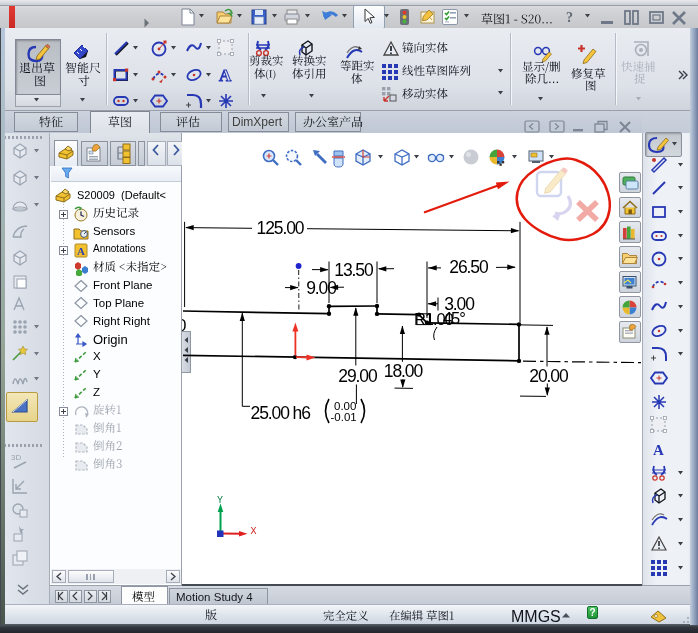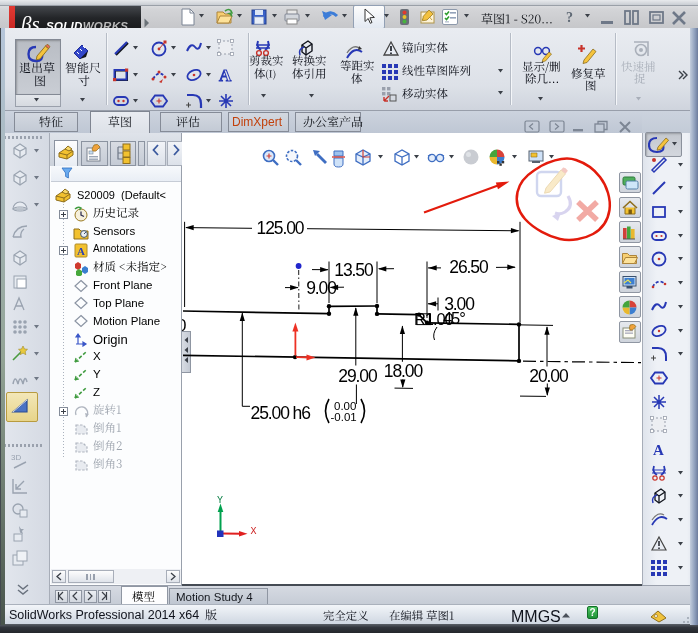--- a/index.html
+++ b/index.html
@@ -2,26 +2,20 @@
 <html><head><meta charset="utf-8"><style>
 html,body{margin:0;padding:0}
 body{width:698px;height:633px;overflow:hidden;font-family:"Liberation Sans",sans-serif;background:#cfdcec}
 #app{position:absolute;left:0;top:0;width:698px;height:633px;background:#fff}
 svg{display:block}
 </style></head><body>
 <div id="app">
 <div style="position:absolute;left:0;top:0;width:698px;height:6px;background:linear-gradient(#e8eaed,#c9cdd3);border-bottom:1px solid #9aa0a8;box-sizing:border-box"></div>
     <div style="position:absolute;left:0;top:6px;width:698px;height:22px;background:linear-gradient(#dbdcdf,#d3d4d7 15%,#c6c7ca)"></div>
     <div style="position:absolute;left:8.5px;top:6px;width:6px;height:29.5px;background:linear-gradient(#e23a33,#c0221f)"></div>
-    <div style="position:absolute;left:14.5px;top:6px;width:126px;height:29.5px;background:linear-gradient(#44474c,#232528 40%,#121315)">
-      <svg width="126" height="30">
-        <text x="6" y="25" font-family="Liberation Serif" font-size="21" font-style="italic" fill="#fff">βs</text>
-        <text x="31" y="23.5" font-family="Liberation Sans" font-size="11.5" font-weight="bold" font-style="italic" fill="#fff" letter-spacing="0.3">SOLID<tspan fill="#b9b9b9">WORKS</tspan></text>
-      </svg>
-    </div>
     <svg style="position:absolute;left:141.5px;top:17px" width="9" height="12">
       <path d="M2.5 1.5 L7 6 L2.5 10.5 Z" fill="#6b7278"></path>
     </svg>
     <svg style="position:absolute;left:179px;top:8px" width="18" height="18">
       <path d="M3 1 H11 L15 5 V17 H3 Z" fill="#fff" stroke="#7a8494" stroke-width="1"></path>
       <path d="M11 1 L11 5 L15 5" fill="none" stroke="#7a8494"></path>
     </svg>
     <svg style="position:absolute;left:199px;top:14px" width="5" height="4">
       <path d="M0 0 L5 0 L2.5 3.4 Z" fill="#3b4048"></path>
     </svg>
@@ -351,21 +345,21 @@
     </svg>
     <div style="position:absolute;left:90px;top:111px;width:60px;height:22px;background:linear-gradient(#e9ecf1,#dde1e8);border:1px solid #7f8591;border-bottom:none;box-sizing:border-box"></div>
     <svg style="position:absolute;left:107.5px;top:115.5px;overflow:visible" width="26" height="15">
       <path d="M0.5 1.6 0.6 2.0H3.9V3.1H4.0C4.3 3.1 4.7 3.0 4.7 2.9V2.0H7.3V3.1H7.4C7.8 3.1 8.1 2.9 8.1 2.8V2.0H11.2C11.3 2.0 11.4 1.9 11.5 1.8C11.1 1.4 10.4 0.9 10.4 0.9L9.9 1.6H8.1V0.7C8.4 0.7 8.5 0.5 8.5 0.4L7.3 0.3V1.6H4.7V0.7C5.0 0.7 5.1 0.5 5.1 0.4L3.9 0.3V1.6ZM8.9 5.5V6.9H3.1V5.5ZM8.9 5.1H3.1V3.8H8.9ZM0.5 8.6 0.6 8.9H5.6V11.3H5.7C6.1 11.3 6.4 11.1 6.4 11.0V8.9H11.2C11.4 8.9 11.5 8.9 11.5 8.7C11.1 8.4 10.5 7.8 10.5 7.8L9.9 8.6H6.4V7.2H8.9V7.7H9.0C9.3 7.7 9.6 7.5 9.7 7.5V3.9C9.9 3.9 10.0 3.8 10.1 3.7L9.2 3.0L8.8 3.5H3.2L2.3 3.1V7.8H2.4C2.8 7.8 3.1 7.7 3.1 7.6V7.2H5.6V8.6Z M17.0 6.4 17.0 6.6C17.9 6.9 18.7 7.4 19.0 7.7C19.8 7.9 20.0 6.4 17.0 6.4ZM15.8 8.0 15.7 8.2C17.6 8.6 19.2 9.3 19.8 9.8C20.8 10.0 20.9 8.2 15.8 8.0ZM21.9 1.3V10.1H14.1V1.3ZM14.1 10.9V10.4H21.9V11.2H22.0C22.3 11.2 22.6 11.0 22.7 10.9V1.5C22.9 1.4 23.1 1.3 23.2 1.2L22.2 0.5L21.7 1.0H14.2L13.3 0.6V11.2H13.5C13.8 11.2 14.1 11.1 14.1 10.9ZM17.6 1.9 16.5 1.4C16.2 2.6 15.5 4.0 14.7 5.0L14.8 5.1C15.3 4.7 15.9 4.1 16.3 3.5C16.6 4.1 17.1 4.7 17.6 5.1C16.7 5.8 15.6 6.4 14.4 6.9L14.5 7.0C15.9 6.7 17.1 6.1 18.0 5.5C18.9 6.1 19.9 6.5 21.0 6.8C21.1 6.5 21.3 6.2 21.6 6.2L21.6 6.0C20.5 5.8 19.5 5.5 18.6 5.1C19.3 4.5 19.9 3.8 20.4 3.1C20.7 3.1 20.8 3.1 20.9 3.0L20.1 2.2L19.5 2.7H16.9C17.0 2.5 17.1 2.2 17.2 2.0C17.4 2.0 17.6 2.0 17.6 1.9ZM16.5 3.3 16.7 3.0H19.5C19.1 3.6 18.6 4.2 18.0 4.7C17.4 4.3 16.9 3.9 16.5 3.3Z" fill="#15181e"></path>
     </svg>
     <div style="position:absolute;left:160px;top:112px;width:62px;height:20px;background:linear-gradient(#d3d8e0,#c3cad5);border:1px solid #858b97;box-sizing:border-box"></div>
     <svg style="position:absolute;left:175.5px;top:115.5px;overflow:visible" width="26" height="15">
       <path d="M11.0 3.0 9.8 2.5C9.6 3.4 9.1 4.7 8.6 5.7L8.7 5.8C9.5 5.0 10.2 3.9 10.5 3.1C10.8 3.2 10.9 3.1 11.0 3.0ZM4.6 2.6 4.4 2.6C4.8 3.4 5.2 4.5 5.2 5.4C6.0 6.2 6.8 4.3 4.6 2.6ZM1.5 0.3 1.4 0.4C1.8 0.9 2.4 1.6 2.5 2.3C3.3 2.8 3.9 1.2 1.5 0.3ZM2.8 4.0C3.0 3.9 3.2 3.8 3.3 3.7L2.4 3.1L2.1 3.5H0.4L0.5 3.9H2.0V9.1C2.0 9.3 2.0 9.4 1.6 9.6L2.1 10.6C2.2 10.5 2.4 10.4 2.4 10.2C3.4 9.3 4.3 8.4 4.8 8.0L4.7 7.8L2.8 9.0ZM10.6 5.6 10.0 6.3H7.8V1.7H10.8C10.9 1.7 11.1 1.7 11.1 1.5C10.7 1.2 10.1 0.7 10.1 0.7L9.5 1.4H4.1L4.2 1.7H7.1V6.3H3.6L3.7 6.7H7.1V11.3H7.2C7.6 11.3 7.8 11.1 7.8 11.0V6.7H11.3C11.5 6.7 11.6 6.6 11.6 6.5C11.2 6.1 10.6 5.6 10.6 5.6Z M16.7 6.3V11.2H16.8C17.2 11.2 17.4 11.1 17.4 11.0V10.4H21.7V11.1H21.8C22.2 11.1 22.5 11.0 22.5 10.9V6.7C22.7 6.6 22.8 6.6 22.9 6.5L22.0 5.8L21.6 6.3H19.9V3.5H23.3C23.4 3.5 23.6 3.4 23.6 3.3C23.2 2.9 22.5 2.4 22.5 2.4L21.9 3.1H19.9V0.8C20.2 0.8 20.3 0.6 20.3 0.5L19.1 0.3V3.1H15.8L15.9 3.5H19.1V6.3H17.6L16.7 5.9ZM17.4 10.1V6.6H21.7V10.1ZM15.2 0.3C14.6 2.5 13.5 4.8 12.5 6.3L12.6 6.4C13.2 5.9 13.7 5.2 14.1 4.5V11.3H14.3C14.6 11.3 14.9 11.1 14.9 11.0V3.8C15.1 3.8 15.2 3.7 15.3 3.6L14.8 3.4C15.2 2.6 15.6 1.8 15.9 0.9C16.2 0.9 16.3 0.8 16.4 0.7Z" fill="#15181e"></path>
     </svg>
     <div style="position:absolute;left:228px;top:112px;width:61px;height:20px;background:linear-gradient(#d3d8e0,#c3cad5);border:1px solid #858b97;box-sizing:border-box"></div>
-    <div style="position:absolute;left:232px;top:115px;font-size:12px;color:#c2410c">DimXpert</div>
+    <div style="position:absolute;left:232px;top:115px;font-size:12px;color:#404040">DimXpert</div>
     <div style="position:absolute;left:295px;top:112px;width:66px;height:20px;background:linear-gradient(#d3d8e0,#c3cad5);border:1px solid #858b97;box-sizing:border-box"></div>
     <svg style="position:absolute;left:302.5px;top:115.5px;overflow:visible" width="62" height="15">
       <path d="M2.6 4.5 2.4 4.5C2.2 5.7 1.5 6.8 0.9 7.2C0.7 7.4 0.5 7.7 0.7 7.9C0.9 8.1 1.3 8.0 1.7 7.7C2.2 7.3 2.8 6.2 2.6 4.5ZM9.5 4.6 9.4 4.7C10.0 5.5 10.6 6.7 10.6 7.8C11.5 8.6 12.3 6.4 9.5 4.6ZM6.1 0.4 4.8 0.3C4.8 1.2 4.8 2.1 4.8 3.0H0.9L1.0 3.3H4.7C4.6 6.3 3.8 9.0 0.5 11.1L0.7 11.3C4.6 9.2 5.4 6.4 5.6 3.3H8.2C8.1 6.8 7.8 9.5 7.2 10.0C7.1 10.1 7.0 10.2 6.7 10.2C6.4 10.2 5.4 10.1 4.8 10.0V10.2C5.3 10.3 5.9 10.5 6.1 10.6C6.3 10.7 6.4 10.9 6.4 11.2C7.0 11.2 7.5 11.0 7.9 10.6C8.5 9.9 8.9 7.2 9.0 3.4C9.3 3.4 9.5 3.3 9.6 3.2L8.6 2.4L8.1 3.0H5.6C5.7 2.2 5.7 1.5 5.7 0.7C6.0 0.7 6.1 0.6 6.1 0.4Z M17.3 1.1 16.2 0.6C15.2 2.8 13.7 5.0 12.4 6.3L12.6 6.5C14.2 5.3 15.7 3.5 16.8 1.3C17.1 1.3 17.3 1.2 17.3 1.1ZM19.3 6.9 19.2 7.0C19.8 7.7 20.5 8.6 21.0 9.5C18.6 9.8 16.2 9.9 14.7 10.0C16.0 8.6 17.5 6.5 18.2 5.1C18.5 5.1 18.6 5.0 18.7 4.9L17.4 4.3C16.9 5.8 15.4 8.6 14.4 9.8C14.3 9.9 13.8 10.0 13.8 10.0L14.4 11.0C14.4 11.0 14.5 10.9 14.6 10.8C17.2 10.5 19.5 10.1 21.1 9.8C21.4 10.2 21.5 10.6 21.6 11.0C22.6 11.8 23.2 9.4 19.3 6.9ZM20.1 0.7 19.3 0.5 19.2 0.5C19.8 3.1 21.0 4.9 22.9 6.1C23.1 5.8 23.4 5.5 23.7 5.5L23.7 5.4C21.8 4.6 20.4 2.9 19.7 1.2C19.9 1.0 20.0 0.9 20.1 0.7Z M29.2 0.2 29.0 0.3C29.4 0.6 29.9 1.2 30.0 1.7C30.8 2.2 31.4 0.5 29.2 0.2ZM32.9 2.9 32.3 3.5H26.1L26.2 3.9H29.1C28.5 4.6 27.3 5.6 26.4 6.0C26.3 6.1 26.0 6.1 26.0 6.1L26.5 7.2C26.6 7.1 26.7 7.0 26.8 6.9C29.3 6.7 31.5 6.4 33.0 6.2C33.3 6.5 33.5 6.8 33.6 7.1C34.5 7.6 34.9 5.7 31.7 4.6L31.6 4.8C32.0 5.1 32.4 5.5 32.8 6.0C30.5 6.1 28.3 6.1 27.0 6.2C28.0 5.7 29.2 4.9 29.9 4.4C30.2 4.4 30.3 4.3 30.4 4.2L29.7 3.9H33.6C33.7 3.9 33.8 3.8 33.9 3.7C33.5 3.3 32.9 2.9 32.9 2.9ZM30.8 6.8 29.6 6.7V8.3H25.8L25.9 8.7H29.6V10.5H24.6L24.7 10.8H35.1C35.3 10.8 35.4 10.8 35.5 10.6C35.0 10.2 34.4 9.7 34.4 9.7L33.7 10.5H30.4V8.7H33.9C34.1 8.7 34.2 8.6 34.2 8.5C33.8 8.1 33.2 7.6 33.2 7.6L32.6 8.3H30.4V7.1C30.7 7.0 30.8 6.9 30.8 6.8ZM26.0 1.3 25.8 1.3C25.8 2.0 25.4 2.7 25.0 3.0C24.7 3.1 24.6 3.4 24.7 3.6C24.8 3.9 25.2 3.9 25.5 3.7C25.9 3.4 26.2 2.9 26.1 2.2H34.1C34.0 2.6 33.9 3.1 33.9 3.5L34.0 3.6C34.4 3.2 34.8 2.7 35.0 2.3C35.2 2.3 35.4 2.3 35.4 2.2L34.5 1.3L34.0 1.8H26.1C26.1 1.7 26.1 1.5 26.0 1.3Z M39.7 2.4 39.6 2.5C39.9 3.0 40.3 3.9 40.4 4.6C41.2 5.3 42.0 3.6 39.7 2.4ZM46.4 1.2 45.9 1.9H36.6L36.8 2.3H47.2C47.3 2.3 47.4 2.2 47.5 2.1C47.1 1.7 46.4 1.2 46.4 1.2ZM41.1 0.1 41.0 0.2C41.4 0.6 41.9 1.2 42.0 1.7C42.8 2.2 43.4 0.6 41.1 0.1ZM45.1 2.8 43.9 2.5C43.7 3.2 43.3 4.2 43.0 5.0H38.8L37.9 4.6V6.4C37.9 8.0 37.7 9.7 36.4 11.1L36.6 11.3C38.5 9.9 38.7 7.8 38.7 6.4V5.3H46.8C47.0 5.3 47.1 5.3 47.1 5.1C46.7 4.8 46.1 4.3 46.1 4.3L45.5 5.0H43.3C43.8 4.4 44.4 3.6 44.7 3.0C44.9 3.0 45.1 2.9 45.1 2.8Z M56.2 1.3V4.1H51.8V1.3ZM51.1 1.0V5.4H51.2C51.5 5.4 51.8 5.2 51.8 5.1V4.5H56.2V5.3H56.3C56.6 5.3 57.0 5.2 57.0 5.1V1.5C57.2 1.4 57.4 1.3 57.5 1.2L56.5 0.5L56.1 1.0H51.9L51.1 0.6ZM52.4 6.6V9.8H49.9V6.6ZM49.1 6.2V11.2H49.3C49.6 11.2 49.9 11.0 49.9 10.9V10.1H52.4V11.0H52.6C52.8 11.0 53.2 10.8 53.2 10.7V6.7C53.5 6.7 53.7 6.6 53.7 6.5L52.8 5.8L52.3 6.2H50.0L49.1 5.9ZM58.1 6.6V9.8H55.5V6.6ZM54.7 6.2V11.2H54.9C55.2 11.2 55.5 11.0 55.5 11.0V10.1H58.1V11.1H58.2C58.5 11.1 58.9 10.9 58.9 10.8V6.7C59.1 6.7 59.3 6.6 59.4 6.5L58.5 5.8L58.0 6.2H55.6L54.7 5.9Z" fill="#15181e"></path>
     </svg>
     <svg style="position:absolute;left:524px;top:120px" width="112" height="13">
       <rect x="1" y="1" width="14" height="11" rx="1.5" fill="none" stroke="#7d8694" stroke-width="1.2"></rect>
       <path d="M9 3.5 L5.5 6.5 L9 9.5" fill="none" stroke="#7d8694" stroke-width="1.2"></path>
       <rect x="26" y="1" width="14" height="11" rx="1.5" fill="none" stroke="#7d8694" stroke-width="1.2"></rect>
       <path d="M31 3.5 L34.5 6.5 L31 9.5" fill="none" stroke="#7d8694" stroke-width="1.2"></path>
       <rect x="49" y="9" width="10" height="2.4" fill="#7d8694"></rect>
@@ -549,21 +543,21 @@
       <path d="M8 2.5 L14 8 L8 13.5 L2 8 Z" fill="none" stroke="#8a93a2" stroke-width="1.2"></path>
     </svg>
     <div style="position:absolute;left:93px;top:278.7px;font-size:11.5px;color:#000;white-space:nowrap">Front Plane</div>
     <svg style="position:absolute;left:73px;top:295.4px" width="16" height="16">
       <path d="M8 2.5 L14 8 L8 13.5 L2 8 Z" fill="none" stroke="#8a93a2" stroke-width="1.2"></path>
     </svg>
     <div style="position:absolute;left:93px;top:296.6px;font-size:11.5px;color:#000;white-space:nowrap">Top Plane</div>
     <svg style="position:absolute;left:73px;top:313.3px" width="16" height="16">
       <path d="M8 2.5 L14 8 L8 13.5 L2 8 Z" fill="none" stroke="#8a93a2" stroke-width="1.2"></path>
     </svg>
-    <div style="position:absolute;left:93px;top:314.5px;font-size:11.5px;color:#000;white-space:nowrap">Motion Plane</div>
+    <div style="position:absolute;left:93px;top:314.5px;font-size:11.5px;color:#000;white-space:nowrap">Right Right</div>
     <svg style="position:absolute;left:73px;top:331.2px" width="16" height="16">
       <path d="M3 13 h10 M13 13 l-3 -2 v4 z M5 3 v10 M5 3 l-2 3 h4 z" stroke="#3a57c8" fill="#3a57c8" stroke-width="1.2"></path>
     </svg>
     <div style="position:absolute;left:93px;top:332.4px;font-size:13px;color:#000;white-space:nowrap">Origin</div>
     <svg style="position:absolute;left:73px;top:349.1px" width="16" height="16">
       <path d="M2 13 L13 3" stroke="#3f9b3f" stroke-width="1.6" stroke-dasharray="3.5 2"></path>
       <path d="M2 13 l1 -4 M2 13 l4 -1" stroke="#3f9b3f" stroke-width="1.2"></path>
     </svg>
     <div style="position:absolute;left:93px;top:350.3px;font-size:11.5px;color:#000;white-space:nowrap">X</div>
     <svg style="position:absolute;left:73px;top:367.0px" width="16" height="16">
@@ -1002,21 +996,20 @@
     <svg style="position:absolute;left:98.2px;top:590px" width="12" height="13" fill="none" stroke="#3b4048" stroke-width="1.2">
       <path d="M4 2 L8 6 L4 10 M8.5 2 V10"></path>
     </svg>
     <div style="position:absolute;left:121px;top:586px;width:47px;height:18px;background:#fdfdfe;border:1px solid #8f96a2;border-bottom:none;box-sizing:border-box"></div>
     <svg style="position:absolute;left:132px;top:590.5px;overflow:visible" width="25" height="14">
       <path d="M2.2 0.3V2.9H0.4L0.5 3.2H2.1C1.8 5.0 1.2 6.7 0.3 8.1L0.5 8.2C1.2 7.4 1.8 6.5 2.2 5.5V10.8H2.3C2.6 10.8 2.9 10.6 2.9 10.5V4.7C3.3 5.2 3.7 5.8 3.8 6.3C4.5 6.9 5.1 5.5 2.9 4.5V3.2H4.4C4.6 3.2 4.7 3.2 4.7 3.0C4.4 2.7 3.8 2.2 3.8 2.2L3.3 2.9H2.9V0.7C3.2 0.7 3.3 0.6 3.3 0.4ZM4.9 3.1V7.0H5.0C5.3 7.0 5.6 6.8 5.6 6.7V6.3H6.9C6.9 6.8 6.9 7.2 6.8 7.6H3.8L3.9 8.0H6.7C6.4 9.0 5.6 9.9 3.3 10.6L3.4 10.8C6.3 10.1 7.2 9.2 7.6 8.0H7.7C7.9 9.0 8.6 10.2 10.6 10.8C10.6 10.3 10.9 10.1 11.3 10.1L11.3 9.9C9.2 9.5 8.3 8.8 7.9 8.0H10.7C10.9 8.0 11.0 7.9 11.0 7.8C10.7 7.4 10.1 7.0 10.1 7.0L9.6 7.6H7.6C7.7 7.2 7.8 6.8 7.8 6.3H9.3V6.8H9.4C9.6 6.8 10.0 6.6 10.0 6.6V3.6C10.2 3.6 10.4 3.5 10.5 3.4L9.6 2.7L9.2 3.1H5.6L4.9 2.8ZM8.2 0.3V1.5H6.6V0.7C6.9 0.7 7.0 0.6 7.1 0.4L5.9 0.3V1.5H4.1L4.2 1.9H5.9V2.8H6.0C6.3 2.8 6.6 2.7 6.6 2.6V1.9H8.2V2.8H8.4C8.6 2.8 9.0 2.6 9.0 2.6V1.9H10.7C10.9 1.9 11.0 1.8 11.0 1.7C10.7 1.4 10.1 0.9 10.1 0.9L9.6 1.5H9.0V0.7C9.2 0.7 9.3 0.6 9.4 0.4ZM5.6 4.9H9.3V6.0H5.6ZM5.6 4.6V3.5H9.3V4.6Z M18.7 0.8V5.2H18.8C19.1 5.2 19.4 5.0 19.4 4.9V1.3C19.7 1.2 19.8 1.1 19.8 1.0ZM21.2 0.3V5.6C21.2 5.7 21.1 5.8 21.0 5.8C20.8 5.8 19.8 5.7 19.8 5.7V5.9C20.3 5.9 20.5 6.0 20.6 6.1C20.8 6.3 20.8 6.5 20.8 6.7C21.8 6.6 21.9 6.2 21.9 5.6V0.7C22.2 0.7 22.3 0.6 22.3 0.4ZM15.8 1.3V3.3H14.3L14.3 2.7V1.3ZM12.0 3.3 12.1 3.6H13.6C13.5 4.6 13.1 5.7 11.9 6.5L12.1 6.7C13.7 5.9 14.1 4.7 14.3 3.6H15.8V6.5H15.9C16.2 6.5 16.5 6.4 16.5 6.3V3.6H18.0C18.1 3.6 18.3 3.6 18.3 3.4C17.9 3.1 17.4 2.6 17.4 2.6L16.8 3.3H16.5V1.3H17.8C18.0 1.3 18.1 1.3 18.1 1.2C17.8 0.8 17.2 0.4 17.2 0.4L16.7 1.0H12.3L12.4 1.3H13.6V2.7L13.6 3.3ZM12.0 10.2 12.1 10.5H22.2C22.4 10.5 22.5 10.4 22.5 10.3C22.1 9.9 21.4 9.4 21.4 9.4L20.9 10.2H17.6V8.0H21.2C21.4 8.0 21.5 8.0 21.5 7.9C21.1 7.5 20.5 7.0 20.5 7.0L20.0 7.7H17.6V6.6C17.9 6.6 18.0 6.4 18.0 6.3L16.9 6.2V7.7H13.1L13.2 8.0H16.9V10.2Z" fill="#000"></path>
     </svg>
     <div style="position:absolute;left:169px;top:588px;width:99px;height:16px;background:linear-gradient(#d0d5dd,#bfc6d1);border:1px solid #8f96a2;border-bottom:none;box-sizing:border-box"></div>
     <div style="position:absolute;left:176px;top:590.5px;font-size:11.5px;color:#15181e">Motion Study 4</div>
     <div style="position:absolute;left:0;top:604px;width:698px;height:21px;background:linear-gradient(#f2f5f9,#dce2ea 60%,#cdd5e0);border-top:1px solid #aab1bc;box-sizing:border-box"></div>
-    <div style="position:absolute;left:9px;top:607.5px;font-size:12.5px;color:#10131c">SolidWorks Professional 2014 x64</div>
     <svg style="position:absolute;left:205px;top:608.5px;overflow:visible" width="14" height="15">
       <path d="M5.8 1.3V5.1C5.8 7.3 5.6 9.4 4.3 11.1L4.5 11.3C6.4 9.6 6.6 7.2 6.6 5.1V4.4H7.0C7.3 6.0 7.7 7.4 8.3 8.5C7.6 9.5 6.6 10.4 5.4 11.1L5.5 11.3C6.8 10.7 7.8 9.9 8.6 9.0C9.2 9.9 10.0 10.7 11.0 11.2C11.1 10.9 11.4 10.7 11.7 10.7L11.7 10.6C10.7 10.1 9.8 9.4 9.0 8.5C9.9 7.3 10.4 5.9 10.8 4.5C11.1 4.5 11.2 4.4 11.3 4.3L10.5 3.5L9.9 4.0H6.6V1.6C7.8 1.6 9.5 1.4 10.8 1.2C11.0 1.3 11.1 1.3 11.2 1.2L10.5 0.3C9.2 0.8 7.7 1.2 6.5 1.4L5.8 1.1ZM2.3 0.8 1.2 0.6V6.4C1.2 8.4 1.0 9.9 0.4 11.1L0.6 11.3C1.6 10.0 1.9 8.5 1.9 6.5H3.5V11.2H3.6C3.8 11.2 4.2 11.0 4.2 10.9V6.6C4.4 6.6 4.6 6.5 4.7 6.4L3.8 5.7L3.3 6.1H1.9V4.2H5.2C5.4 4.2 5.5 4.1 5.5 4.0C5.2 3.6 4.7 3.2 4.7 3.2L4.2 3.8H4.0V0.8C4.3 0.7 4.4 0.6 4.4 0.4L3.3 0.3V3.8H1.9V1.1C2.2 1.1 2.3 0.9 2.3 0.8ZM8.7 7.9C8.0 6.9 7.5 5.7 7.3 4.4H10.0C9.7 5.7 9.3 6.9 8.7 7.9Z" fill="#10131c"></path>
     </svg>
     <svg style="position:absolute;left:323px;top:609.5px;overflow:visible" width="47" height="14">
       <path d="M5.0 0.2 4.9 0.3C5.3 0.7 5.7 1.3 5.7 1.8C6.5 2.4 7.3 0.8 5.0 0.2ZM7.9 3.3 7.4 3.9H2.5L2.6 4.2H8.6C8.8 4.2 8.9 4.2 8.9 4.1C8.5 3.7 7.9 3.3 7.9 3.3ZM1.9 1.4 1.7 1.5C1.8 2.2 1.3 2.9 0.9 3.1C0.6 3.2 0.5 3.5 0.6 3.8C0.7 4.0 1.2 4.0 1.4 3.8C1.8 3.6 2.1 3.1 2.1 2.4H9.5C9.4 2.8 9.1 3.4 9.0 3.7L9.1 3.8C9.6 3.5 10.2 2.9 10.5 2.5C10.7 2.5 10.9 2.5 10.9 2.4L10.0 1.6L9.5 2.1H2.1C2.0 1.9 2.0 1.7 1.9 1.4ZM9.6 5.2 9.0 5.8H1.0L1.1 6.2H3.9C3.8 7.9 3.3 9.4 0.5 10.5L0.6 10.7C4.0 9.7 4.5 8.1 4.8 6.2H6.4V9.6C6.4 10.2 6.6 10.4 7.5 10.4H8.8C10.7 10.4 11.0 10.2 11.0 9.9C11.0 9.7 11.0 9.7 10.7 9.6L10.7 8.0H10.5C10.4 8.7 10.3 9.3 10.2 9.5C10.1 9.6 10.1 9.7 9.9 9.7C9.8 9.7 9.3 9.7 8.8 9.7H7.6C7.2 9.7 7.1 9.6 7.1 9.5V6.2H10.3C10.5 6.2 10.6 6.1 10.6 6.0C10.2 5.6 9.6 5.2 9.6 5.2Z M17.4 0.9C18.2 2.6 20.0 4.1 21.8 5.1C21.9 4.8 22.2 4.6 22.5 4.5L22.5 4.4C20.5 3.5 18.6 2.2 17.6 0.7C17.9 0.7 18.0 0.6 18.0 0.5L16.7 0.2C16.1 1.8 13.7 4.3 11.8 5.4L11.9 5.6C14.0 4.5 16.3 2.6 17.4 0.9ZM12.2 9.9 12.2 10.3H21.9C22.0 10.3 22.1 10.2 22.2 10.1C21.8 9.7 21.1 9.2 21.1 9.2L20.5 9.9H17.5V7.5H20.7C20.9 7.5 21.0 7.4 21.0 7.3C20.6 7.0 20.0 6.5 20.0 6.5L19.5 7.2H17.5V5.0H20.3C20.5 5.0 20.6 4.9 20.6 4.8C20.2 4.5 19.6 4.1 19.6 4.1L19.1 4.7H13.8L13.9 5.0H16.7V7.2H13.6L13.7 7.5H16.7V9.9Z M27.8 0.2 27.7 0.3C28.1 0.7 28.5 1.3 28.5 1.8C29.3 2.4 30.1 0.8 27.8 0.2ZM24.7 1.4 24.5 1.5C24.6 2.2 24.1 2.8 23.7 3.1C23.4 3.2 23.3 3.5 23.4 3.7C23.5 4.0 23.9 4.0 24.2 3.8C24.6 3.6 24.9 3.1 24.9 2.4H32.3C32.2 2.8 32.0 3.3 31.9 3.6L32.0 3.6C32.4 3.4 33.0 2.9 33.3 2.5C33.5 2.5 33.6 2.5 33.7 2.4L32.8 1.5L32.3 2.0H24.9C24.8 1.9 24.8 1.7 24.7 1.4ZM31.4 3.4 30.9 4.0H24.6L24.7 4.3H28.1V9.4C27.1 9.1 26.5 8.5 26.0 7.4C26.2 7.0 26.3 6.5 26.4 6.0C26.6 6.0 26.8 5.9 26.8 5.7L25.6 5.5C25.4 7.3 24.7 9.3 23.2 10.6L23.3 10.7C24.6 10.0 25.3 8.9 25.8 7.7C26.8 10.0 28.2 10.5 30.8 10.5C31.5 10.5 32.8 10.5 33.3 10.5C33.3 10.2 33.5 9.9 33.8 9.9V9.7C33.1 9.7 31.5 9.7 30.9 9.7C30.1 9.7 29.4 9.7 28.9 9.6V6.8H32.1C32.2 6.8 32.4 6.7 32.4 6.6C32.0 6.2 31.4 5.8 31.4 5.8L30.9 6.5H28.9V4.3H32.1C32.3 4.3 32.4 4.3 32.4 4.2C32.1 3.8 31.4 3.4 31.4 3.4Z M38.6 0.4 38.4 0.5C39.0 1.2 39.8 2.3 39.9 3.2C40.7 3.9 41.4 1.9 38.6 0.4ZM43.9 1.5 42.6 1.2C42.2 3.4 41.3 5.5 39.9 7.1C38.3 5.7 37.2 3.8 36.6 1.4L36.4 1.6C36.9 4.1 37.9 6.1 39.4 7.7C38.2 8.9 36.6 9.8 34.6 10.5L34.7 10.7C36.9 10.1 38.5 9.2 39.8 8.1C41.0 9.2 42.5 10.1 44.3 10.7C44.4 10.3 44.8 10.1 45.2 10.1L45.2 9.9C43.3 9.5 41.7 8.7 40.4 7.6C42.0 6.0 42.9 3.9 43.4 1.7C43.8 1.7 43.9 1.6 43.9 1.5Z" fill="#10131c"></path>
     </svg>
     <svg style="position:absolute;left:388.5px;top:609.5px;overflow:visible" width="67" height="14">
       <path d="M9.7 1.7 9.1 2.4H4.8C5.1 1.9 5.3 1.3 5.5 0.8C5.8 0.8 5.9 0.7 6.0 0.6L4.7 0.2C4.6 0.9 4.3 1.7 4.0 2.4H0.7L0.8 2.8H3.8C3.0 4.4 1.9 6.0 0.4 7.1L0.5 7.3C1.3 6.9 1.9 6.3 2.5 5.8V10.7H2.6C2.9 10.7 3.2 10.5 3.2 10.4V5.3C3.5 5.3 3.6 5.2 3.6 5.1L3.2 4.9C3.8 4.3 4.3 3.5 4.7 2.8H10.4C10.6 2.8 10.7 2.7 10.7 2.6C10.3 2.2 9.7 1.7 9.7 1.7ZM9.2 5.3 8.6 5.9H7.4V3.7C7.6 3.7 7.7 3.6 7.7 3.4L6.6 3.3V5.9H4.2L4.3 6.3H6.6V9.7H3.6L3.7 10.1H10.6C10.8 10.1 10.9 10.0 10.9 9.9C10.5 9.5 9.9 9.1 9.9 9.1L9.3 9.7H7.4V6.3H9.8C10.0 6.3 10.1 6.2 10.1 6.1C9.8 5.7 9.2 5.3 9.2 5.3Z M11.9 9.0 12.4 10.0C12.5 9.9 12.6 9.8 12.6 9.7C13.8 9.1 14.6 8.6 15.3 8.2L15.2 8.0C13.9 8.4 12.5 8.8 11.9 9.0ZM14.7 0.8 13.6 0.3C13.4 1.2 12.6 2.9 12.0 3.6C11.9 3.6 11.7 3.7 11.7 3.7L12.1 4.7C12.2 4.7 12.3 4.6 12.3 4.5C12.8 4.4 13.3 4.2 13.8 4.1C13.3 5.0 12.7 5.9 12.2 6.4C12.1 6.4 11.9 6.5 11.9 6.5L12.3 7.5C12.4 7.5 12.5 7.4 12.5 7.3C13.7 6.9 14.7 6.5 15.3 6.3L15.3 6.1C14.3 6.3 13.2 6.4 12.6 6.5C13.6 5.5 14.7 4.1 15.2 3.1C15.5 3.1 15.6 3.0 15.7 2.9L14.6 2.4C14.5 2.7 14.3 3.2 14.0 3.7C13.4 3.7 12.8 3.8 12.3 3.8C13.1 3.0 13.9 1.8 14.3 1.0C14.5 1.0 14.7 0.9 14.7 0.8ZM17.3 7.4V5.7H18.2V7.4ZM18.8 10.0V7.7H19.7V9.7H19.8C20.1 9.7 20.2 9.6 20.2 9.5V7.7H21.2V9.7C21.2 9.8 21.2 9.9 21.0 9.9C20.9 9.9 20.3 9.8 20.3 9.8V10.0C20.6 10.1 20.7 10.1 20.8 10.2C20.9 10.3 21.0 10.5 21.0 10.7C21.8 10.6 21.8 10.3 21.8 9.8V5.8C22.0 5.8 22.2 5.7 22.3 5.6L21.4 5.0L21.1 5.4H17.4L16.6 5.0V10.6H16.7C17.0 10.6 17.3 10.5 17.3 10.4V7.7H18.2V10.1H18.3C18.6 10.1 18.8 10.0 18.8 10.0ZM15.8 1.6V4.5C15.8 6.6 15.6 8.8 14.4 10.6L14.6 10.7C16.3 9.0 16.5 6.5 16.5 4.5V4.0H21.0V4.5H21.1C21.3 4.5 21.7 4.4 21.7 4.3V2.2C21.8 2.1 22.0 2.1 22.1 2.0L21.3 1.4L20.9 1.8H19.1C19.6 1.6 19.7 0.7 18.1 0.2L18.0 0.2C18.3 0.6 18.7 1.2 18.8 1.7C18.8 1.7 18.9 1.7 19.0 1.8H16.6L15.8 1.4ZM16.5 3.6V2.1H21.0V3.6ZM21.2 7.4H20.2V5.7H21.2ZM19.7 7.4H18.8V5.7H19.7Z M25.9 0.6 24.9 0.3C24.8 0.8 24.6 1.5 24.4 2.3H23.1L23.2 2.6H24.3C24.1 3.6 23.8 4.5 23.6 5.1C23.4 5.2 23.2 5.3 23.1 5.3L23.9 6.0L24.3 5.6H25.4V7.6C24.4 7.8 23.7 8.0 23.2 8.1L23.8 9.0C23.9 9.0 24.0 8.9 24.0 8.7L25.4 8.2V10.7H25.5C25.8 10.7 26.0 10.5 26.0 10.5V7.9L27.8 7.1L27.7 6.9L26.0 7.4V5.6H27.4C27.5 5.6 27.6 5.6 27.7 5.4C27.4 5.1 26.9 4.7 26.9 4.7L26.4 5.3H26.0V3.7C26.3 3.7 26.4 3.6 26.4 3.4L25.4 3.3V5.3H24.2C24.5 4.5 24.8 3.6 25.0 2.6H27.4C27.5 2.6 27.6 2.6 27.7 2.5C27.3 2.1 26.8 1.7 26.8 1.7L26.3 2.3H25.1C25.3 1.7 25.4 1.2 25.5 0.8C25.7 0.9 25.9 0.7 25.9 0.6ZM32.7 3.3 32.2 3.9H27.0L27.1 4.2H28.1V8.9L26.8 9.1L26.9 9.4L31.7 8.8V10.7H31.8C32.2 10.7 32.4 10.5 32.4 10.5V8.7L33.6 8.5C33.8 8.5 33.9 8.4 33.9 8.3C33.6 8.0 33.1 7.5 33.1 7.5L32.6 8.3L32.4 8.4V4.2H33.4C33.5 4.2 33.6 4.2 33.7 4.0C33.3 3.7 32.7 3.3 32.7 3.3ZM31.7 8.5 28.8 8.8V7.4H31.7ZM31.7 4.2V5.4H28.8V4.2ZM31.7 7.0H28.8V5.8H31.7ZM28.8 2.6V1.2H31.7V2.6ZM28.1 0.5V3.5H28.2C28.6 3.5 28.8 3.3 28.8 3.2V2.9H31.7V3.4H31.9C32.2 3.4 32.5 3.2 32.5 3.2V1.2C32.7 1.2 32.8 1.1 32.9 1.0L32.1 0.4L31.7 0.8H28.9Z M37.6 1.5 37.7 1.9H40.8V3.0H40.9C41.2 3.0 41.5 2.8 41.5 2.8V1.9H44.0V2.9H44.2C44.5 2.9 44.8 2.8 44.8 2.7V1.9H47.7C47.9 1.9 48.0 1.8 48.0 1.7C47.7 1.3 47.0 0.8 47.0 0.8L46.5 1.5H44.8V0.7C45.1 0.6 45.2 0.5 45.2 0.4L44.0 0.3V1.5H41.5V0.7C41.8 0.6 41.9 0.5 41.9 0.4L40.8 0.3V1.5ZM45.6 5.2V6.5H40.0V5.2ZM45.6 4.9H40.0V3.6H45.6ZM37.6 8.1 37.7 8.5H42.4V10.7H42.5C42.9 10.7 43.2 10.5 43.2 10.5V8.5H47.8C47.9 8.5 48.1 8.4 48.1 8.3C47.7 7.9 47.1 7.4 47.1 7.4L46.5 8.1H43.2V6.9H45.6V7.3H45.7C45.9 7.3 46.3 7.1 46.3 7.1V3.7C46.5 3.7 46.6 3.6 46.7 3.5L45.8 2.8L45.5 3.3H40.1L39.3 2.9V7.5H39.4C39.7 7.5 40.0 7.3 40.0 7.2V6.9H42.4V8.1Z M53.3 6.1 53.2 6.3C54.1 6.6 54.9 7.0 55.2 7.3C55.9 7.5 56.1 6.1 53.3 6.1ZM52.1 7.6 52.1 7.8C53.8 8.2 55.3 8.8 56.0 9.3C56.9 9.5 57.0 7.8 52.1 7.6ZM57.9 1.3V9.6H50.5V1.3ZM50.5 10.4V9.9H57.9V10.6H58.0C58.3 10.6 58.6 10.4 58.6 10.3V1.4C58.9 1.3 59.1 1.3 59.1 1.2L58.2 0.4L57.8 0.9H50.6L49.8 0.5V10.7H49.9C50.3 10.7 50.5 10.5 50.5 10.4ZM53.9 1.8 52.8 1.4C52.5 2.4 51.9 3.8 51.0 4.7L51.2 4.9C51.7 4.4 52.2 3.9 52.6 3.4C52.9 3.9 53.3 4.4 53.8 4.8C53.0 5.5 51.9 6.1 50.8 6.5L50.9 6.7C52.2 6.3 53.3 5.8 54.3 5.2C55.1 5.8 56.0 6.2 57.0 6.5C57.1 6.1 57.3 5.9 57.6 5.9L57.6 5.7C56.6 5.5 55.6 5.2 54.8 4.8C55.5 4.3 56.0 3.6 56.5 3.0C56.8 3.0 56.9 2.9 57.0 2.8L56.2 2.1L55.7 2.6H53.1C53.3 2.3 53.4 2.1 53.5 1.9C53.7 1.9 53.8 1.9 53.9 1.8ZM52.8 3.1 52.9 2.9H55.6C55.3 3.5 54.8 4.0 54.3 4.5C53.6 4.1 53.1 3.7 52.8 3.1Z M60.8 9.8 64.8 9.8V9.5L63.3 9.3L63.3 7.2V3.3L63.3 1.5L63.2 1.4L60.7 2.0V2.4L62.4 2.1V7.2L62.3 9.3L60.8 9.5Z" fill="#10131c"></path>
     </svg>
     <div style="position:absolute;left:511px;top:608px;font-size:16px;color:#10131c">MMGS</div>

